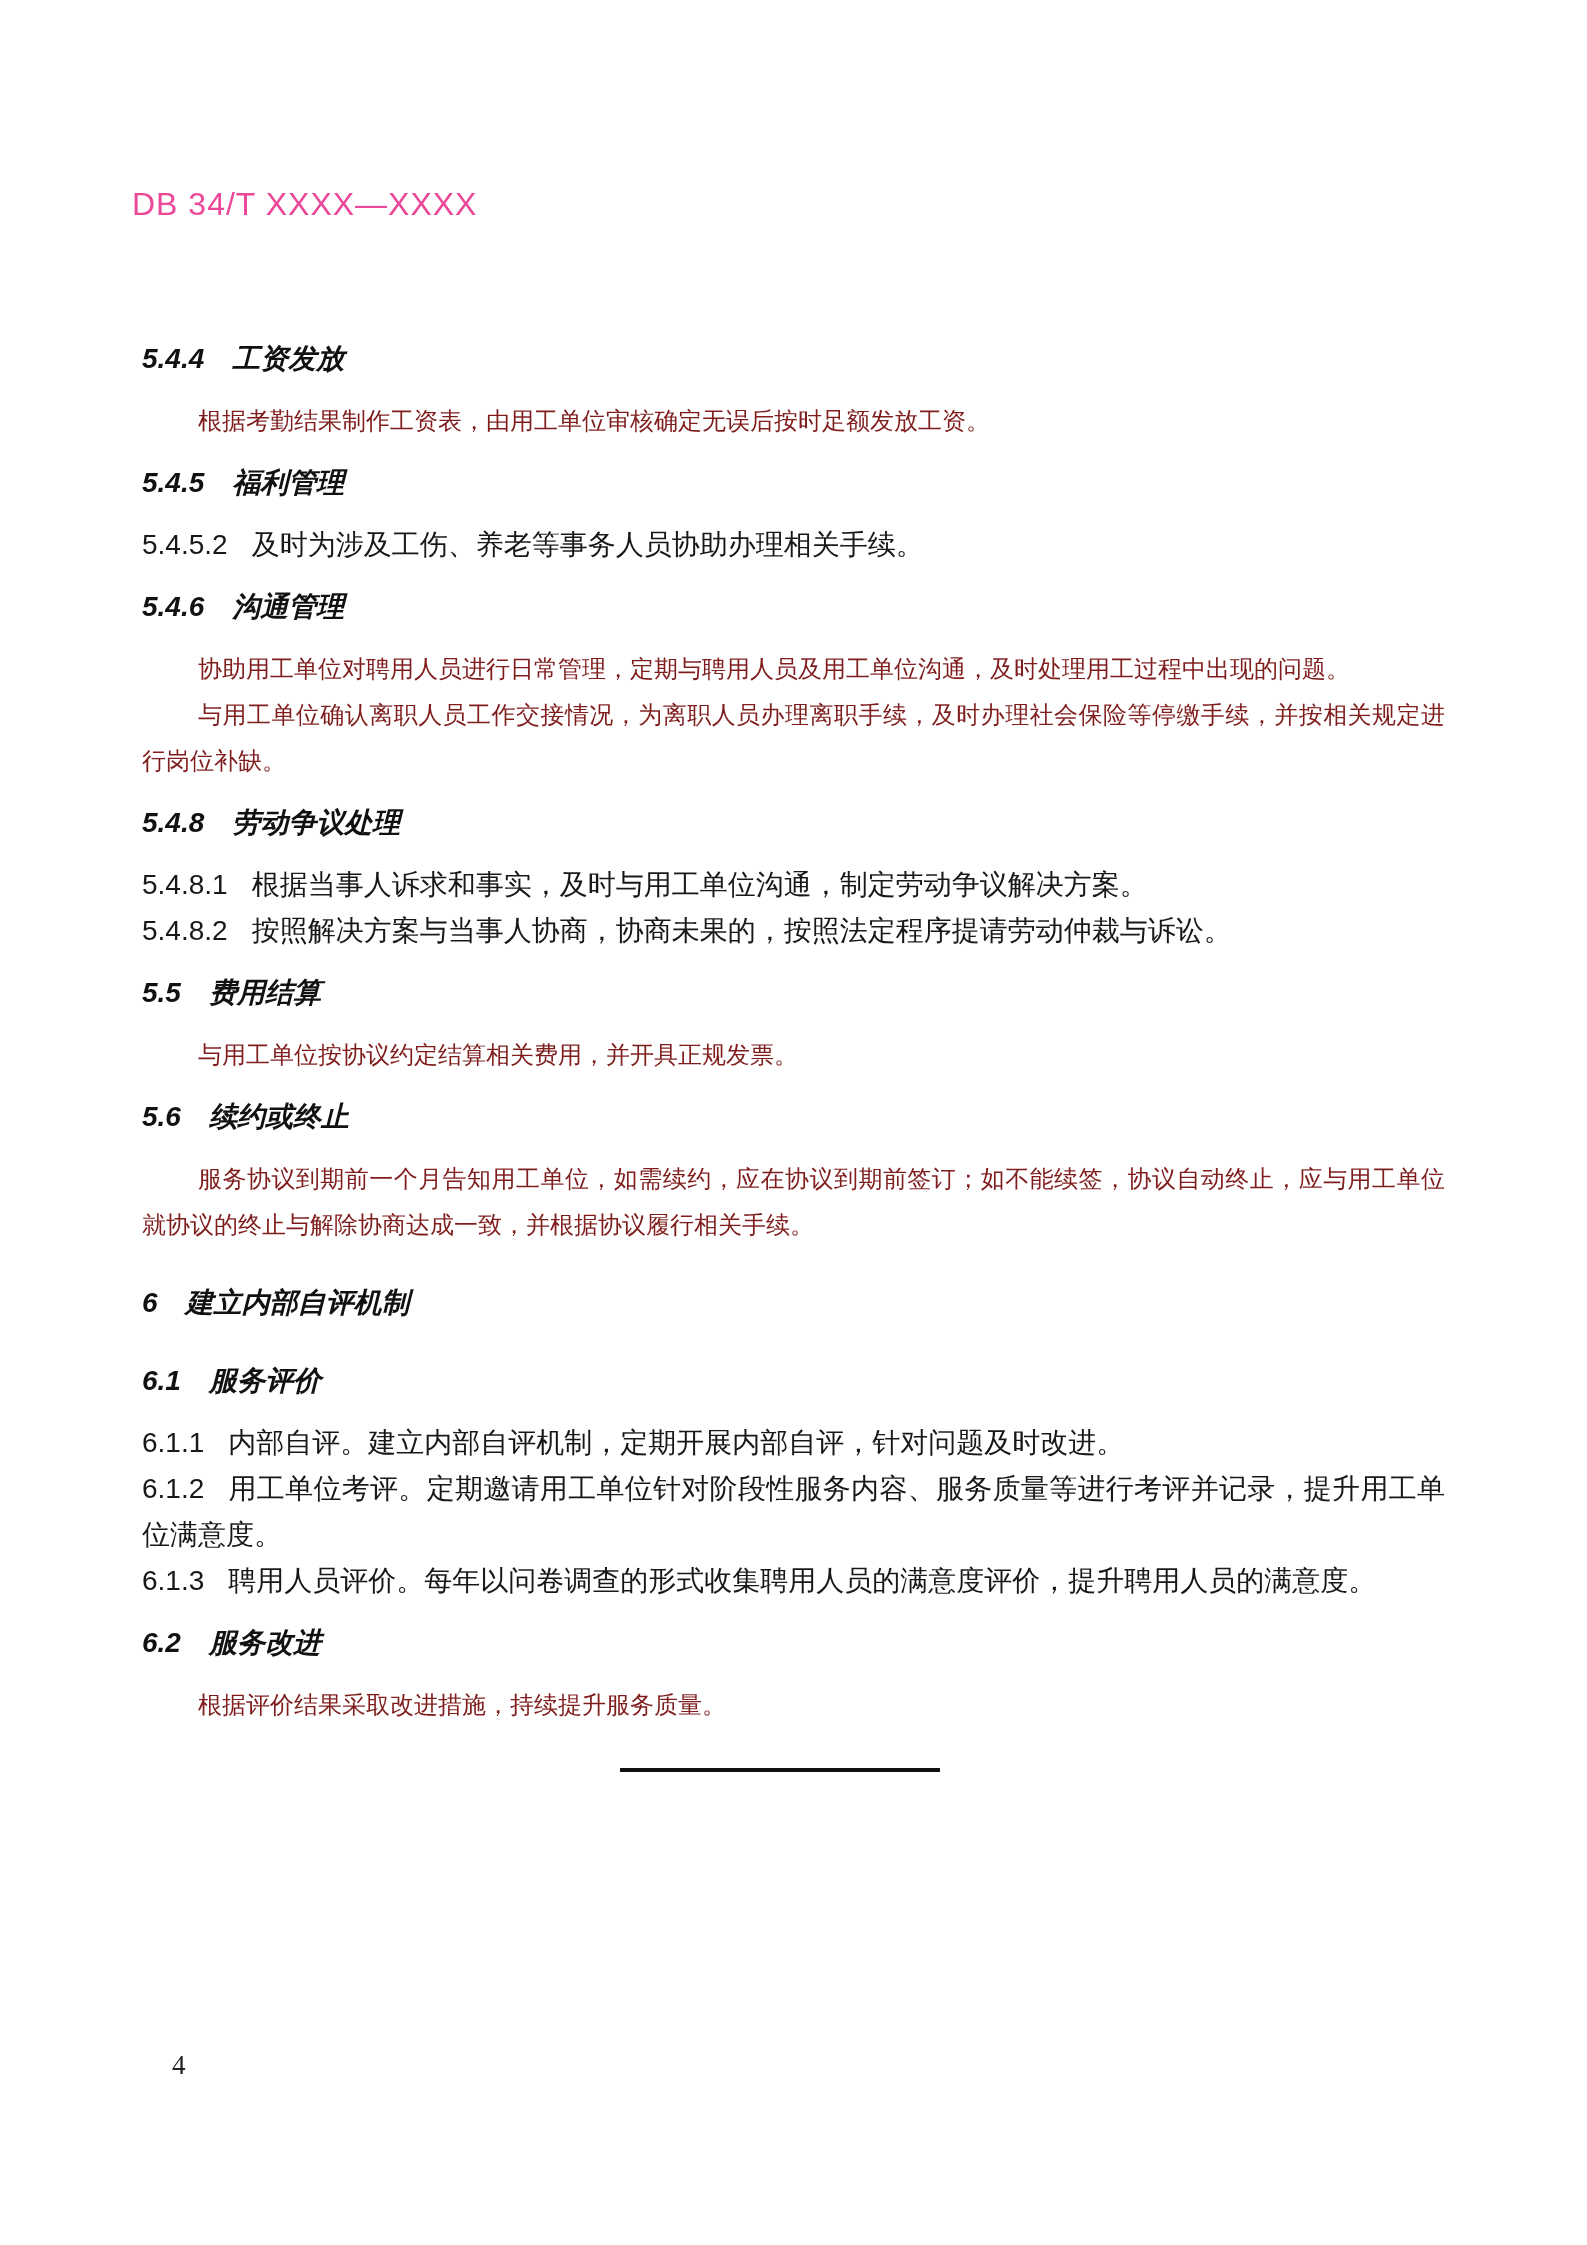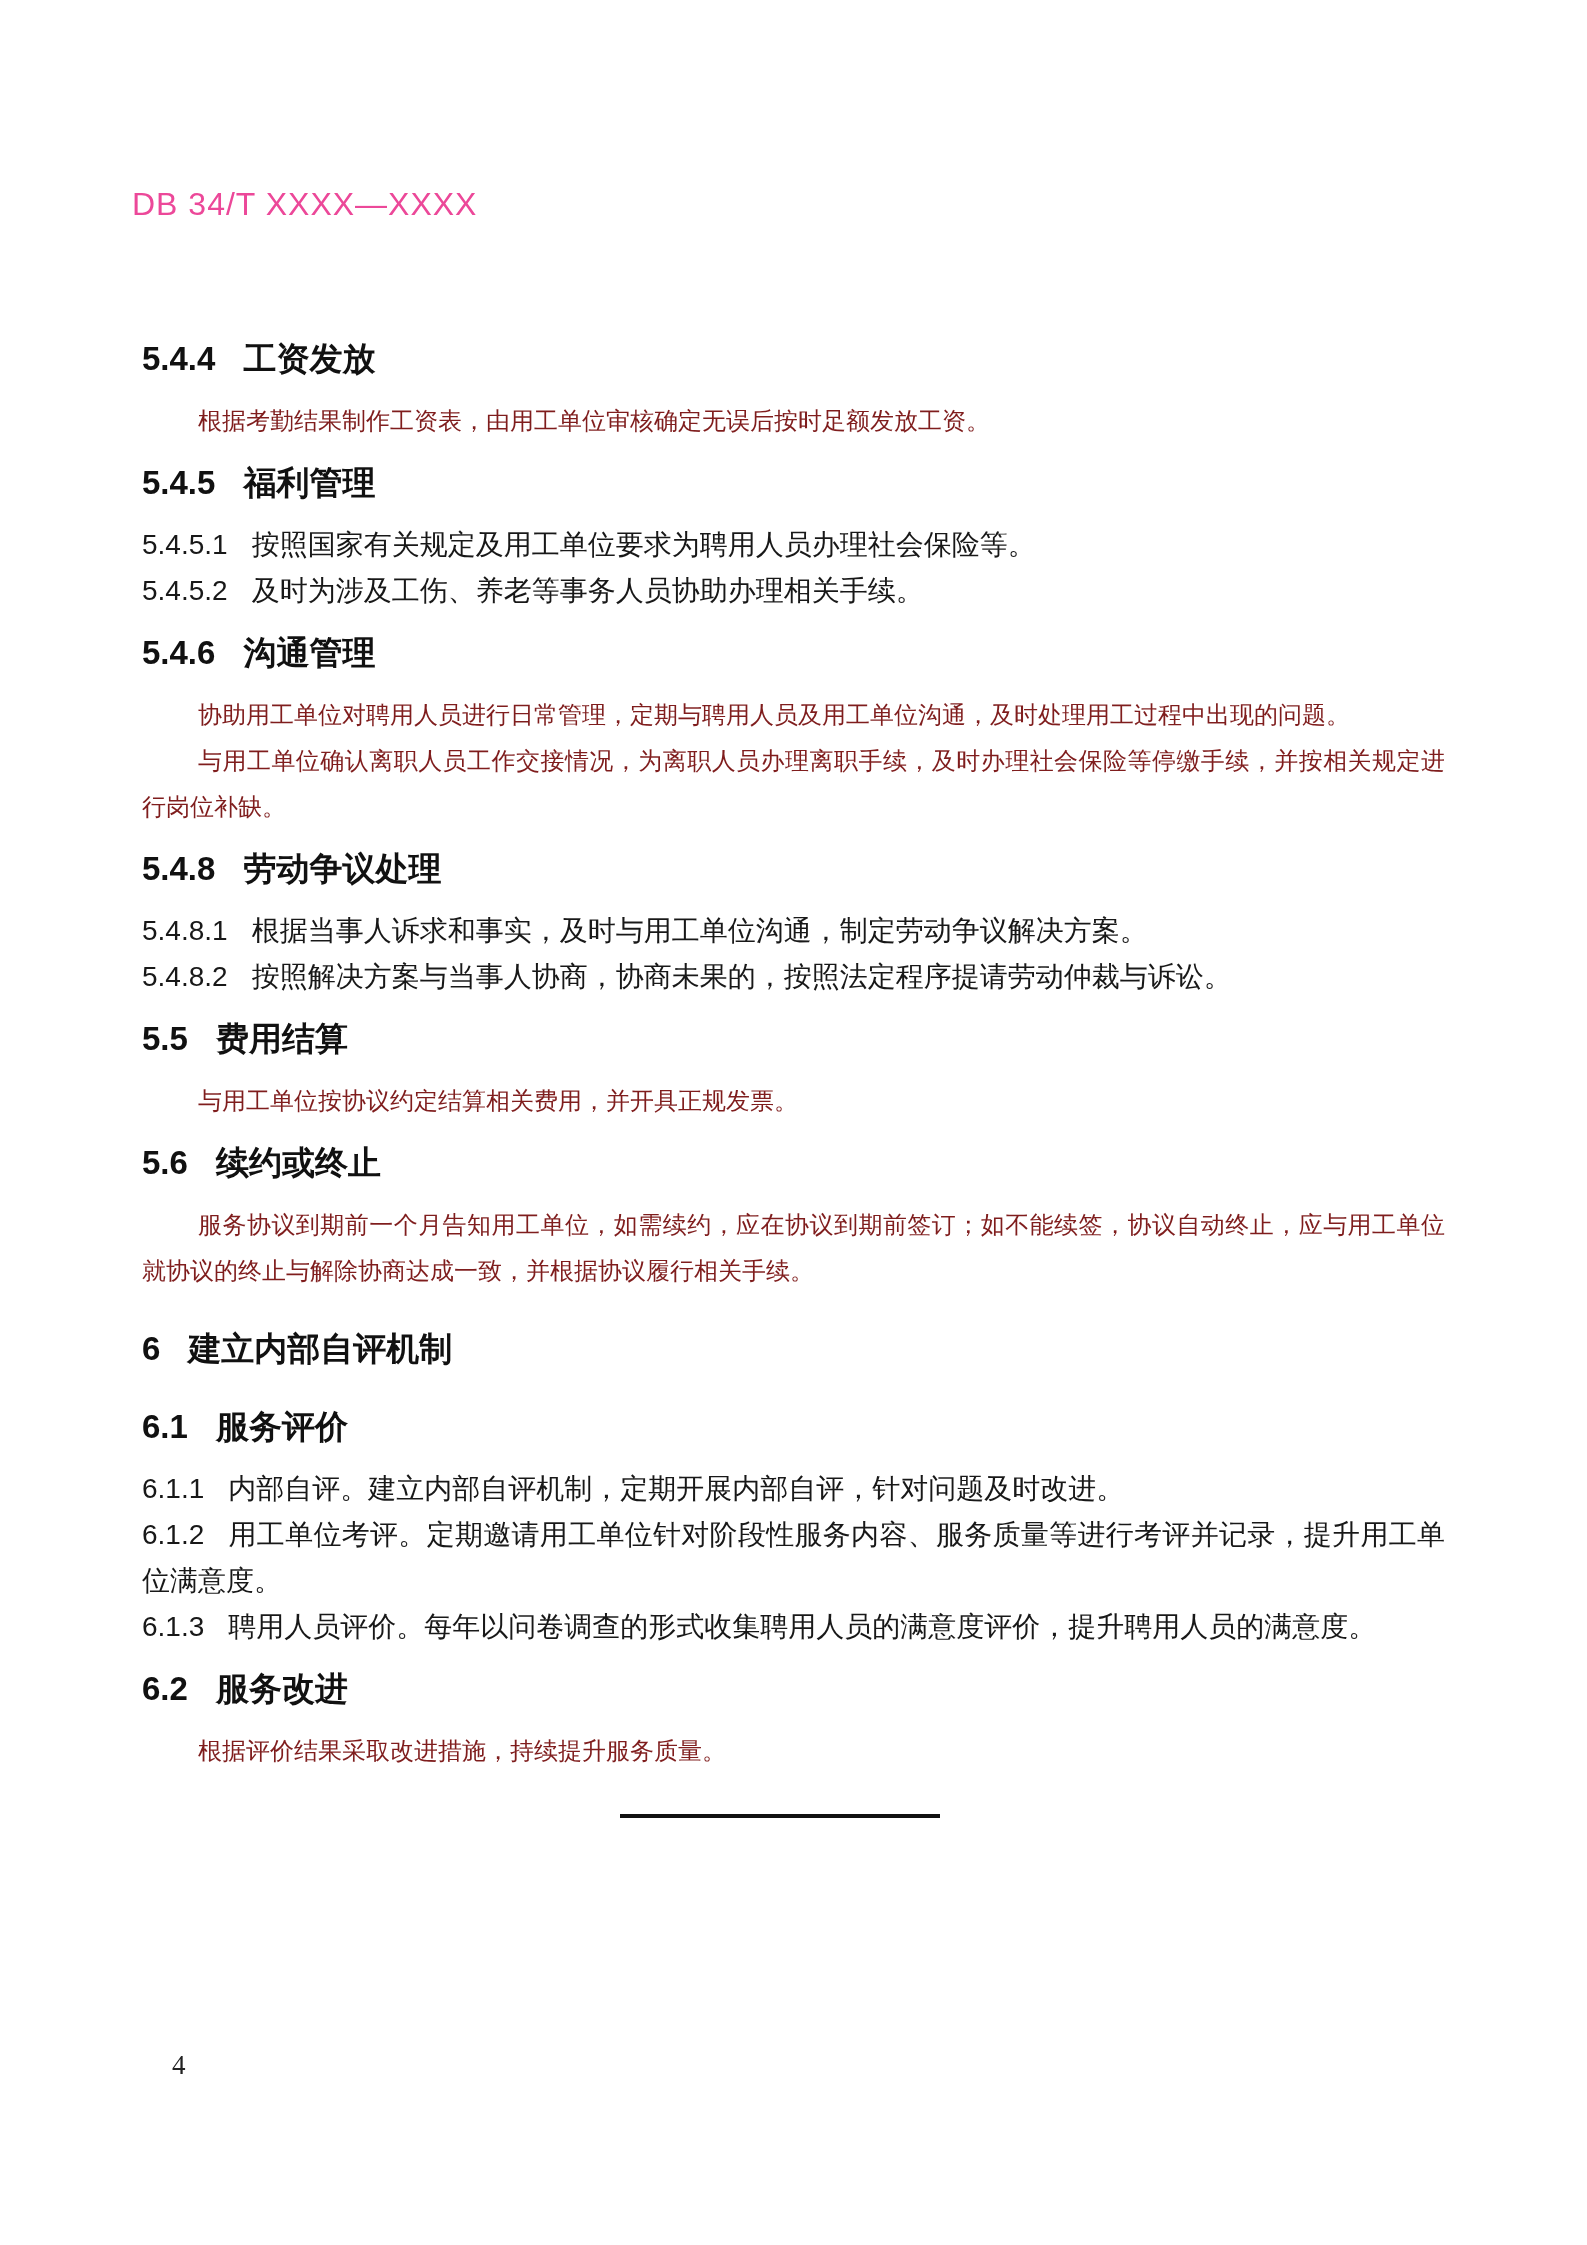--- a/index.html
+++ b/index.html
@@ -25,24 +25,25 @@
   .content {
     position: absolute;
     left: 142px;
     top: 0;
     width: 1303px;
     padding-top: 320px;
   }
   .h {
     font-family: "Liberation Sans", "DejaVu Sans", sans-serif;
     font-weight: bold;
-    font-size: 33px;
+    font-size: 28px;
     line-height: 46px;
     margin: 16px 0;
     color: #111111;
+    font-style: italic;
   }
   .h .num { margin-right: 28px; }
   .h.chapter { margin: 32px 0; }
   .para {
     font-size: 24px;
     line-height: 46px;
     text-align: justify;
     text-indent: 56px;
     margin: 0;
     color: #7f1d1d;
@@ -81,23 +82,20 @@
 <div class="content">
 
   <div class="h">
     <span class="num">5.4.4</span><span>工资发放</span>
   </div>
   <p class="para">根据考勤结果制作工资表，由用工单位审核确定无误后按时足额发放工资。</p>
 
   <div class="h">
     <span class="num">5.4.5</span><span>福利管理</span>
   </div>
-  <p class="clause">
-    <span class="num">5.4.5.1</span><span>按照国家有关规定及用工单位要求为聘用人员办理社会保险等。</span>
-  </p>
   <p class="clause">
     <span class="num">5.4.5.2</span><span>及时为涉及工伤、养老等事务人员协助办理相关手续。</span>
   </p>
 
   <div class="h">
     <span class="num">5.4.6</span><span>沟通管理</span>
   </div>
   <p class="para">协助用工单位对聘用人员进行日常管理，定期与聘用人员及用工单位沟通，及时处理用工过程中出现的问题。</p>
 
   <p class="para">与用工单位确认离职人员工作交接情况，为离职人员办理离职手续，及时办理社会保险等停缴手续，并按相关规定进行岗位补缺。</p>

